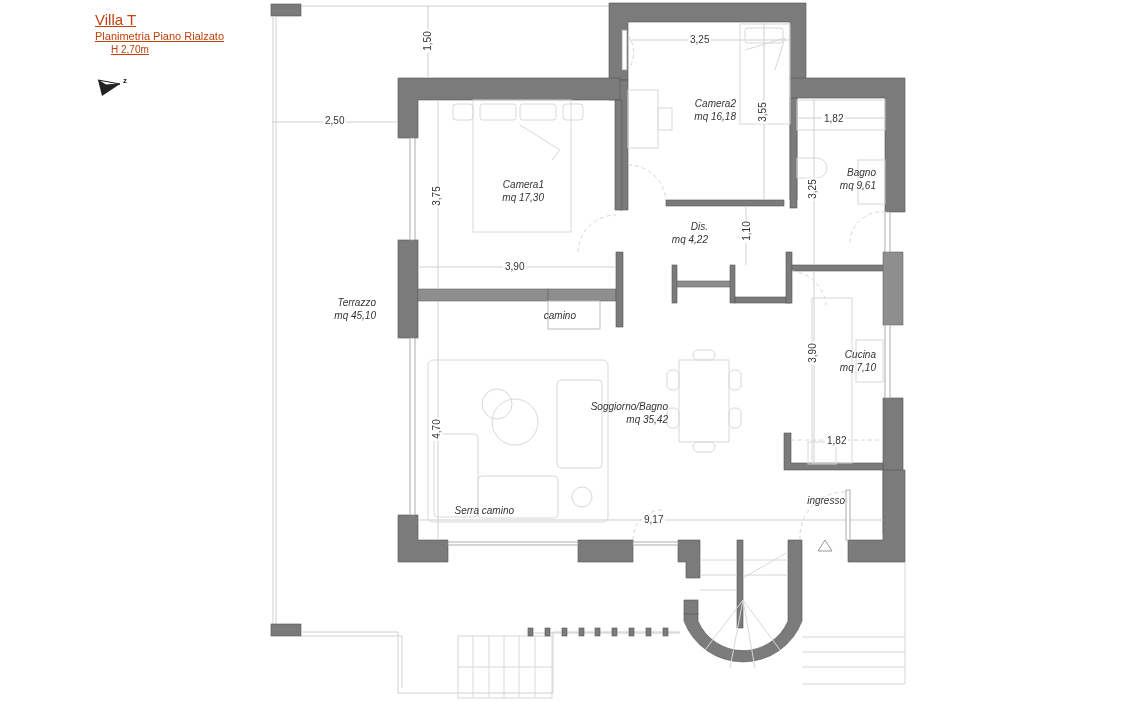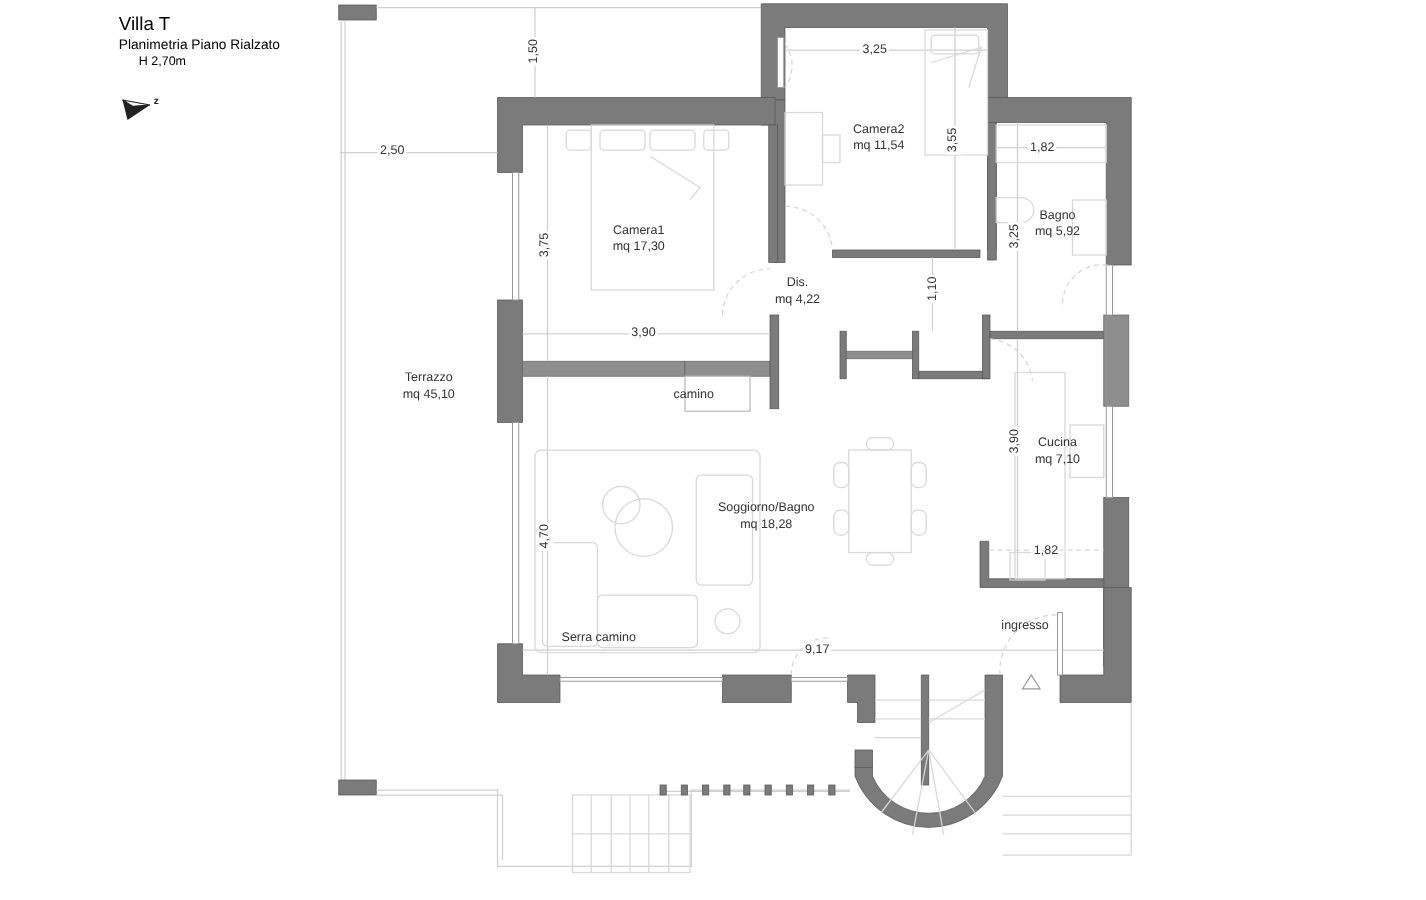--- a/index.html
+++ b/index.html
@@ -1,29 +1,29 @@
 <!DOCTYPE html>
 <html><head>
 <meta charset="utf-8">
 <style>
   html, body { margin:0; padding:0; background:#ffffff; }
   body { width:1141px; height:720px; position:relative; overflow:hidden; font-family:"Liberation Sans", sans-serif; }
-  .title-block { position:absolute; left:95px; top:10px; color:#000000; }
+  .title-block { position:absolute; left:95px; top:10px; color:#c2410c;text-decoration:underline; }
   .title-main { font-size:15px; line-height:20px; }
   .title-sub { font-size:11px; line-height:13px; }
   .title-h { font-size:10px; line-height:13px;padding-left:16px; }
   .north { position:absolute; left:96px; top:74px; width:40px; height:26px; }
   svg.plan { position:absolute; left:0; top:0; }
   .wall { fill:#7b7b7b; stroke:#555; stroke-width:0.6; }
   .wall-light { fill:#8e8e8e; stroke:#666; stroke-width:0.6; }
   .thin { fill:none; stroke:#cfcfcf; stroke-width:1; }
   .furn { fill:none; stroke:#d8d8d8; stroke-width:1; }
   .dash { fill:none; stroke:#d6d6d6; stroke-width:1; stroke-dasharray:4 3; }
   .win { fill:#fff; stroke:#9a9a9a; stroke-width:0.8; }
-  .lbl { position:absolute; font-size:10px; color:#333; text-align:center; line-height:13px; white-space:nowrap; }
+  .lbl { position:absolute; font-size:10px; color:#333; text-align:right; line-height:13px; white-space:nowrap;font-style:italic; }
   .dim { position:absolute; font-size:10px; color:#333; background:#fff; padding:0 2px; line-height:12px; white-space:nowrap; }
   .dim.v { transform:rotate(-90deg); transform-origin:center; }
 </style>
 </head>
 <body>
 
 <div class="title-block">
   <div class="title-main">Villa T</div>
   <div class="title-sub">Planimetria Piano Rialzato</div>
   <div class="title-h">H 2,70m</div>
@@ -205,53 +205,53 @@
     <line x1="802" y1="684" x2="905" y2="684" class="furn"></line>
 
     <polygon points="825,540 818,551 832,551" fill="none" stroke="#999" stroke-width="1"></polygon>
 
     <rect x="846" y="490" width="4" height="50" class="win"></rect>
   </g>
 </svg>
 
 <div class="lbl" style="left:670px;top:97px;width:66px;">
   <div>Camera2</div>
-  <div>mq 11,54</div>
+  <div>mq 16,18</div>
 </div>
 <div class="lbl" style="left:478px;top:178px;width:66px;">
   <div>Camera1</div>
   <div>mq 17,30</div>
 </div>
 <div class="lbl" style="left:816px;top:166px;width:60px;">
   <div>Bagno</div>
-  <div>mq 5,92</div>
-</div>
-<div class="lbl" style="left:608px;top:220px;width:60px;">
+  <div>mq 9,61</div>
+</div>
+<div class="lbl" style="left:648px;top:220px;width:60px;">
   <div>Dis.</div>
   <div>mq 4,22</div>
 </div>
 <div class="lbl" style="left:816px;top:348px;width:60px;">
   <div>Cucina</div>
   <div>mq 7,10</div>
 </div>
 <div class="lbl" style="left:558px;top:400px;width:110px;">
   <div>Soggiorno/Bagno</div>
-  <div>mq 18,28</div>
+  <div>mq 35,42</div>
 </div>
 <div class="lbl" style="left:310px;top:296px;width:66px;">
   <div>Terrazzo</div>
   <div>mq 45,10</div>
 </div>
 
 <div class="lbl" style="left:534px;top:309px;width:42px;">camino</div>
 <div class="lbl" style="left:444px;top:504px;width:70px;">Serra camino</div>
 <div class="lbl" style="left:795px;top:494px;width:50px;">ingresso</div>
 
 <div class="dim v" style="left:416px;top:35px;">1,50</div>
-<div class="dim" style="left:302px;top:115px;">2,50</div>
+<div class="dim" style="left:323px;top:115px;">2,50</div>
 <div class="dim" style="left:688px;top:34px;">3,25</div>
 <div class="dim v" style="left:751px;top:106px;">3,55</div>
 <div class="dim" style="left:822px;top:113px;">1,82</div>
 <div class="dim v" style="left:801px;top:183px;">3,25</div>
 <div class="dim v" style="left:425px;top:190px;">3,75</div>
 <div class="dim" style="left:503px;top:261px;">3,90</div>
 <div class="dim v" style="left:735px;top:225px;">1,10</div>
 <div class="dim v" style="left:801px;top:347px;">3,90</div>
 <div class="dim" style="left:825px;top:435px;">1,82</div>
 <div class="dim v" style="left:425px;top:423px;">4,70</div>

